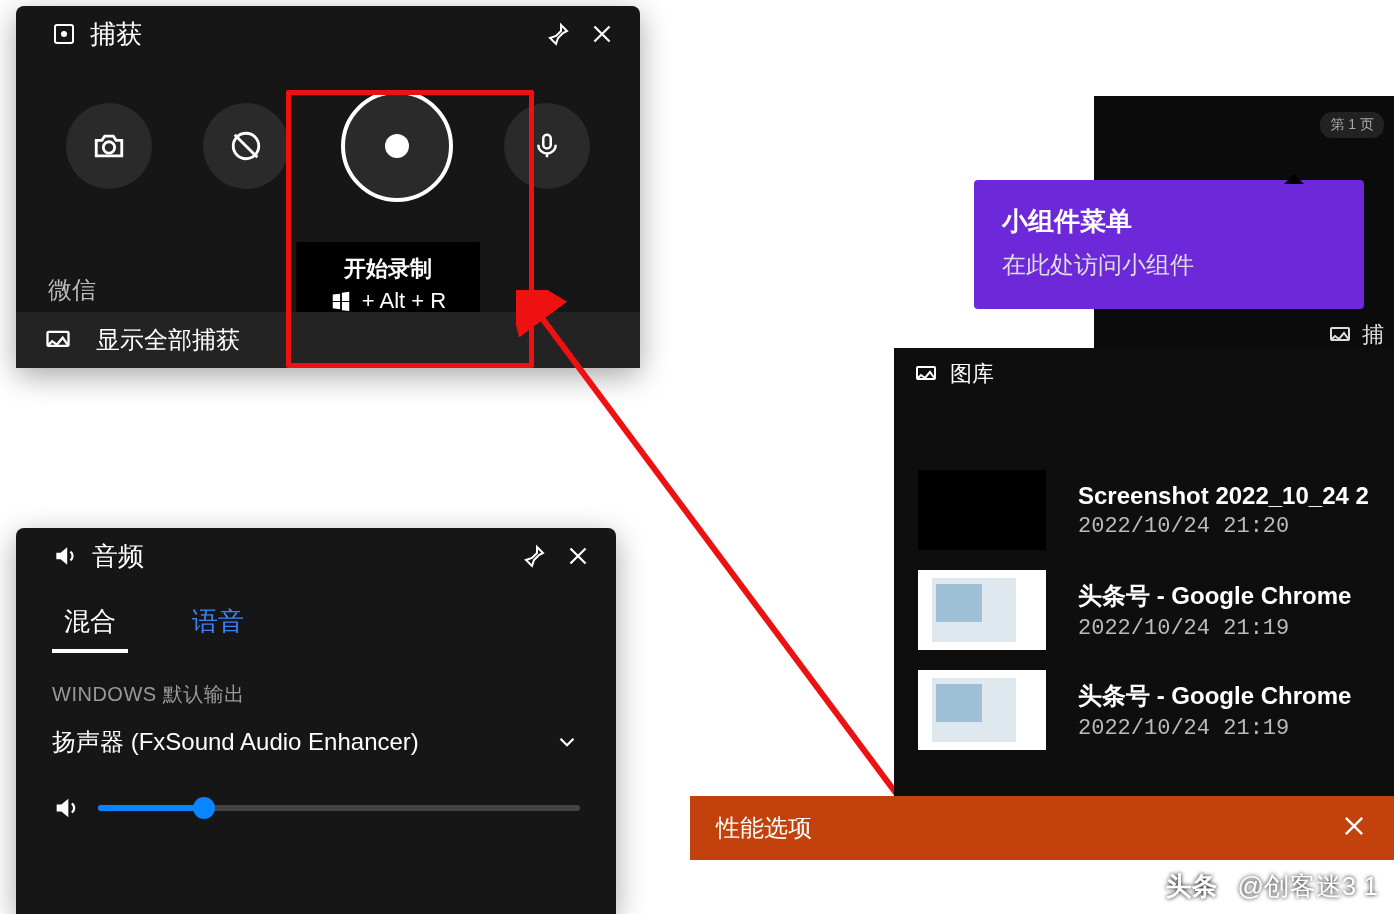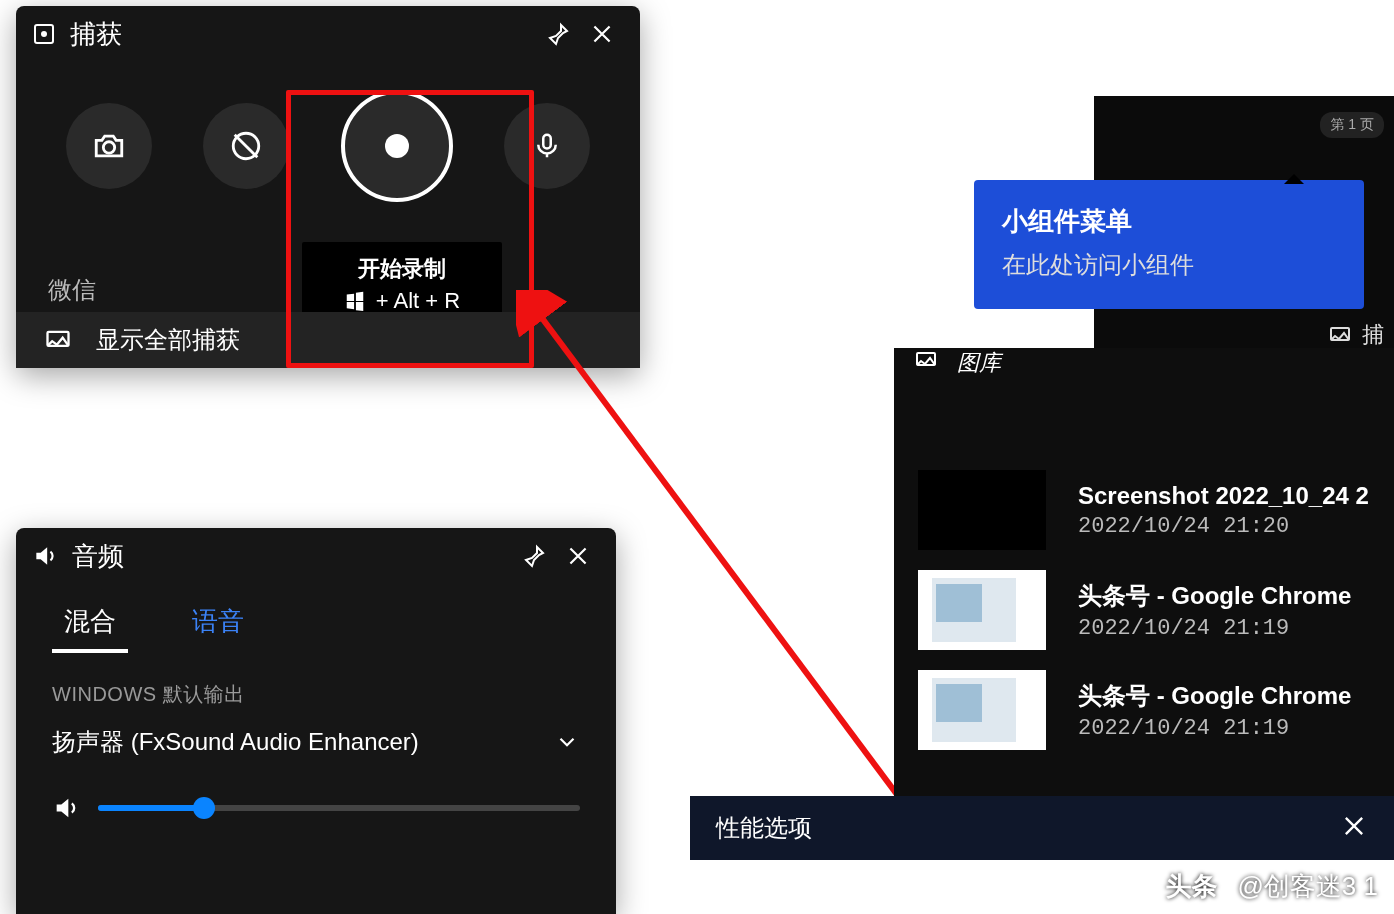--- a/index.html
+++ b/index.html
@@ -13,38 +13,38 @@
     color: #fff;
   }
   .panel {
     position: absolute;
     background: #1a1a1a;
     border-radius: 8px;
     box-shadow: 0 8px 30px rgba(0,0,0,.35);
   }
   
   #capture { left: 16px; top: 6px; width: 624px; height: 362px; background:#161616; }
-  .titlebar { display:flex; align-items:center; height:56px; padding:0 16px; }
+  .titlebar { display:flex; align-items:center; height:56px; padding:0 16px;margin-left:20px; }
   .titlebar .ttl { font-size:26px; font-weight:500; margin-left:14px; }
   .titlebar .spacer { flex:1; }
   .ticon { width:44px; height:44px; display:flex; align-items:center; justify-content:center; color:#fff; }
   .capture-row { display:flex; align-items:center; justify-content:space-around; padding:28px 24px 0; }
   .circle-btn {
     width:86px; height:86px; border-radius:50%;
     background:#2a2a2a; display:flex; align-items:center; justify-content:center;
   }
   .record-outer {
     width:112px; height:112px; border-radius:50%; border:4px solid #fff;
     background:#2a2a2a; display:flex; align-items:center; justify-content:center;
   }
   .record-dot { width:24px; height:24px; border-radius:50%; background:#fff; }
   .wechat-label { position:absolute; left:32px; top:268px; font-size:24px; color:#bbb; }
   .record-tip {
-    position:absolute; left:280px; top:236px; width:200px; text-align:center;
-    background:#000; padding:12px 8px; border-radius:2px;margin-left:6px;
+    position:absolute; left:280px; top:236px; width:184px; text-align:center;
+    background:#000; padding:12px 8px; border-radius:2px;
   }
   .record-tip .line1 { font-size:22px; font-weight:600; }
   .record-tip .line2 { font-size:22px; margin-top:4px; display:flex; align-items:center; justify-content:center; gap:10px;}
   .win-key { display:inline-flex; width:22px; height:22px; }
   .show-all {
     position:absolute; left:0; bottom:0; right:0; height:56px;
     display:flex; align-items:center; padding:0 28px; font-size:24px;
     background:#232323;
     gap:8px;
   }
@@ -67,48 +67,48 @@
   .device-row { display:flex; align-items:center; justify-content:space-between; padding:8px 36px; }
   .device-name { font-size:24px; }
   .slider-row { display:flex; align-items:center; padding:28px 36px 0; gap:18px; }
   .track { flex:1; height:6px; background:#444; border-radius:3px; position:relative; }
   .track .fill { position:absolute; left:0; top:0; bottom:0; width:22%; background:#0a84ff; border-radius:3px;}
   .track .thumb { position:absolute; left:22%; top:50%; width:22px; height:22px; margin:-11px 0 0 -11px; border-radius:50%; background:#0a84ff; }
 
   
   #tooltip {
     position:absolute; right:30px; top:180px; width:390px;
-    background:#1d4ed8; border-radius:4px; padding:24px 28px 28px;
+    background:#6d28d9; border-radius:4px; padding:24px 28px 28px;
   }
   #tooltip .t1 { font-size:26px; font-weight:700; }
   #tooltip .t2 { font-size:24px; color:#ddd; margin-top:10px; }
   #tooltip::before {
     content:""; position:absolute; top:-16px; right:60px;
     border:10px solid transparent; border-bottom-color:#000;
   }
 
   
   #bg-strip { position:absolute; right:0; top:96px; width:300px; height:260px; background:#0b0b0b; }
   #bg-strip .tag { position:absolute; right:10px; top:16px; background:#222; color:#aaa; font-size:14px; padding:4px 10px; border-radius:12px;}
   #bg-strip .row { position:absolute; right:10px; bottom:6px; color:#ddd; font-size:22px; display:flex; align-items:center; gap:10px;}
 
   
   #gallery { position:absolute; right:0; top:348px; width:500px; bottom:60px; background:#0e0e0e; border-radius:0;}
-  #gallery .gbar { display:flex; align-items:flex-start; height:52px; padding:0 20px; font-size:22px; gap:19px;font-style:italic;}
+  #gallery .gbar { display:flex; align-items:center; height:52px; padding:0 20px; font-size:22px; gap:12px;}
   .glist { padding:70px 0 0 24px; }
   .gitem { display:flex; align-items:center; gap:32px; margin-bottom:20px; }
   .thumb-dark { width:128px; height:80px; background:#000; }
   .thumb-light { width:128px; height:80px; background:#fff; position:relative; overflow:hidden;}
   .thumb-light::before { content:""; position:absolute; inset:8px 30px 8px 14px; background:#dfe8ef;}
   .thumb-light::after { content:""; position:absolute; left:18px; top:14px; width:46px; height:38px; background:#9fbfd6;}
   .gmeta .name { font-size:24px; font-weight:600; white-space:nowrap; }
   .gmeta .date { font-size:22px; color:#bbb; margin-top:4px;font-family:Liberation Mono, monospace; }
 
   
-  #perf { position:absolute; left:690px; right:0; bottom:54px; height:64px; background:#0f172a; display:flex; align-items:center; padding:0 26px; }
+  #perf { position:absolute; left:690px; right:0; bottom:54px; height:64px; background:#c2410c; display:flex; align-items:center; padding:0 26px; }
   #perf .plabel { font-size:24px; }
   #perf .pclose { margin-left:auto; }
 
   
   #watermark { position:absolute; right:16px; bottom:10px; font-size:26px; color:#fff; text-shadow:0 0 4px #000; display:flex; align-items:center; gap:20px;}
   #watermark .bold { font-weight:700; }
 </style>
 </head>
 <body>
 

